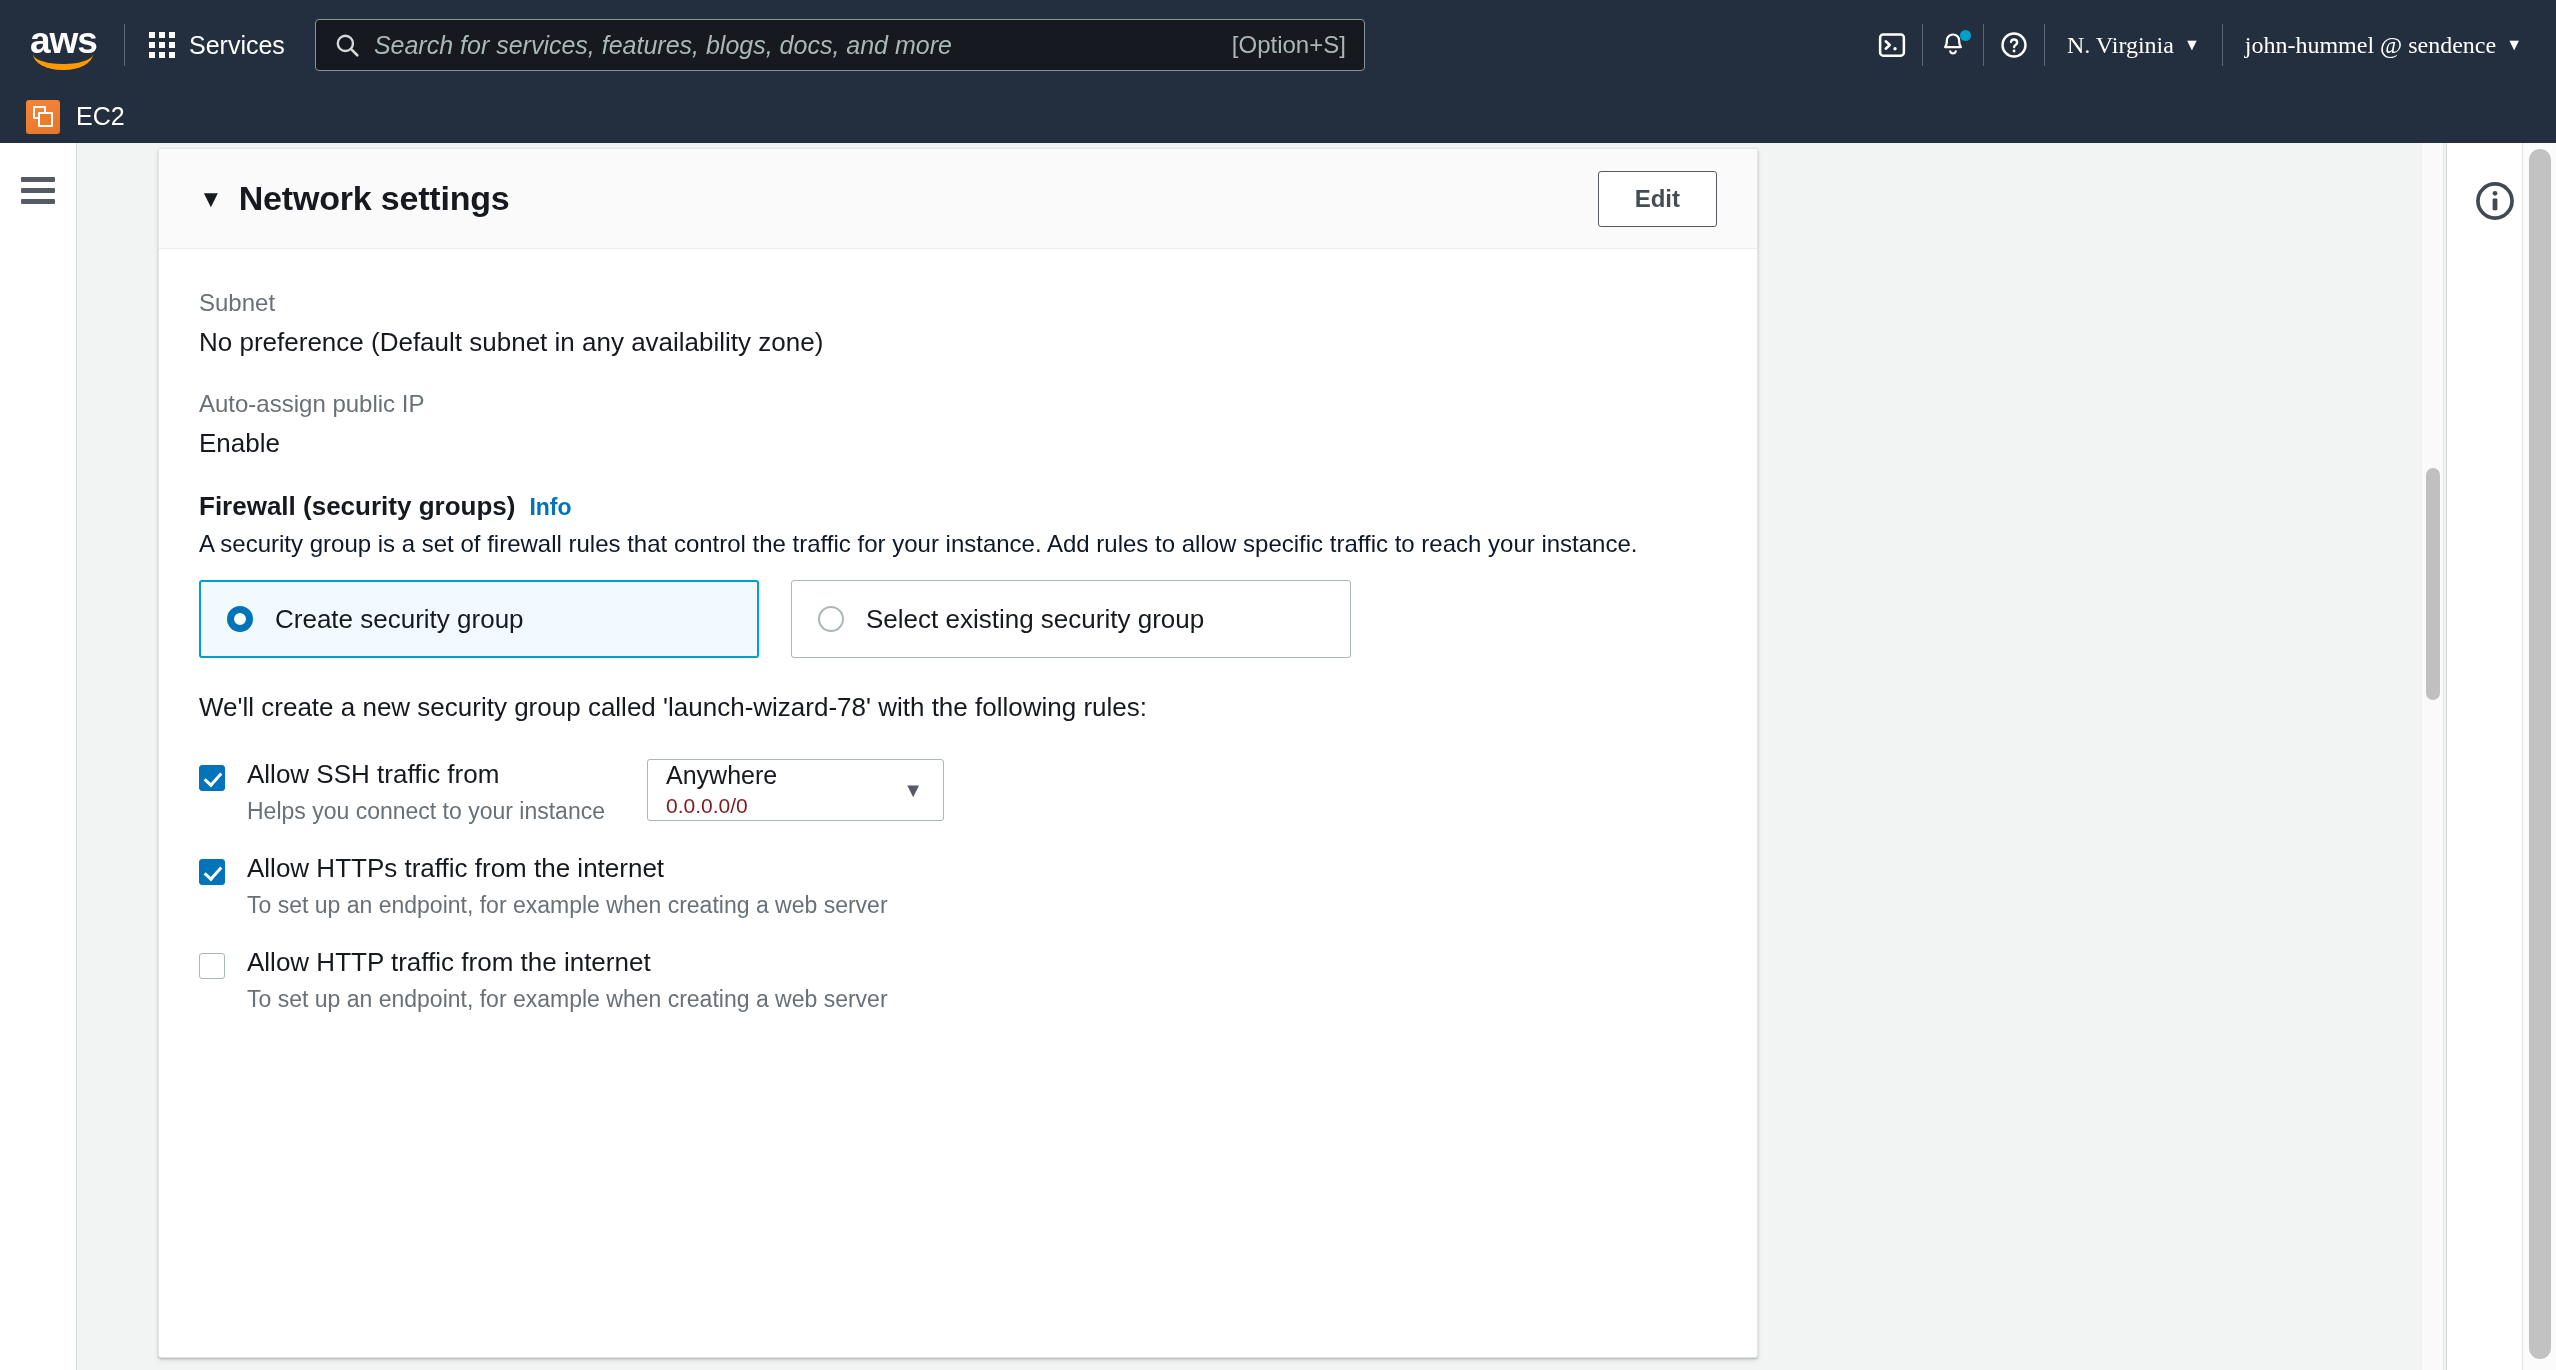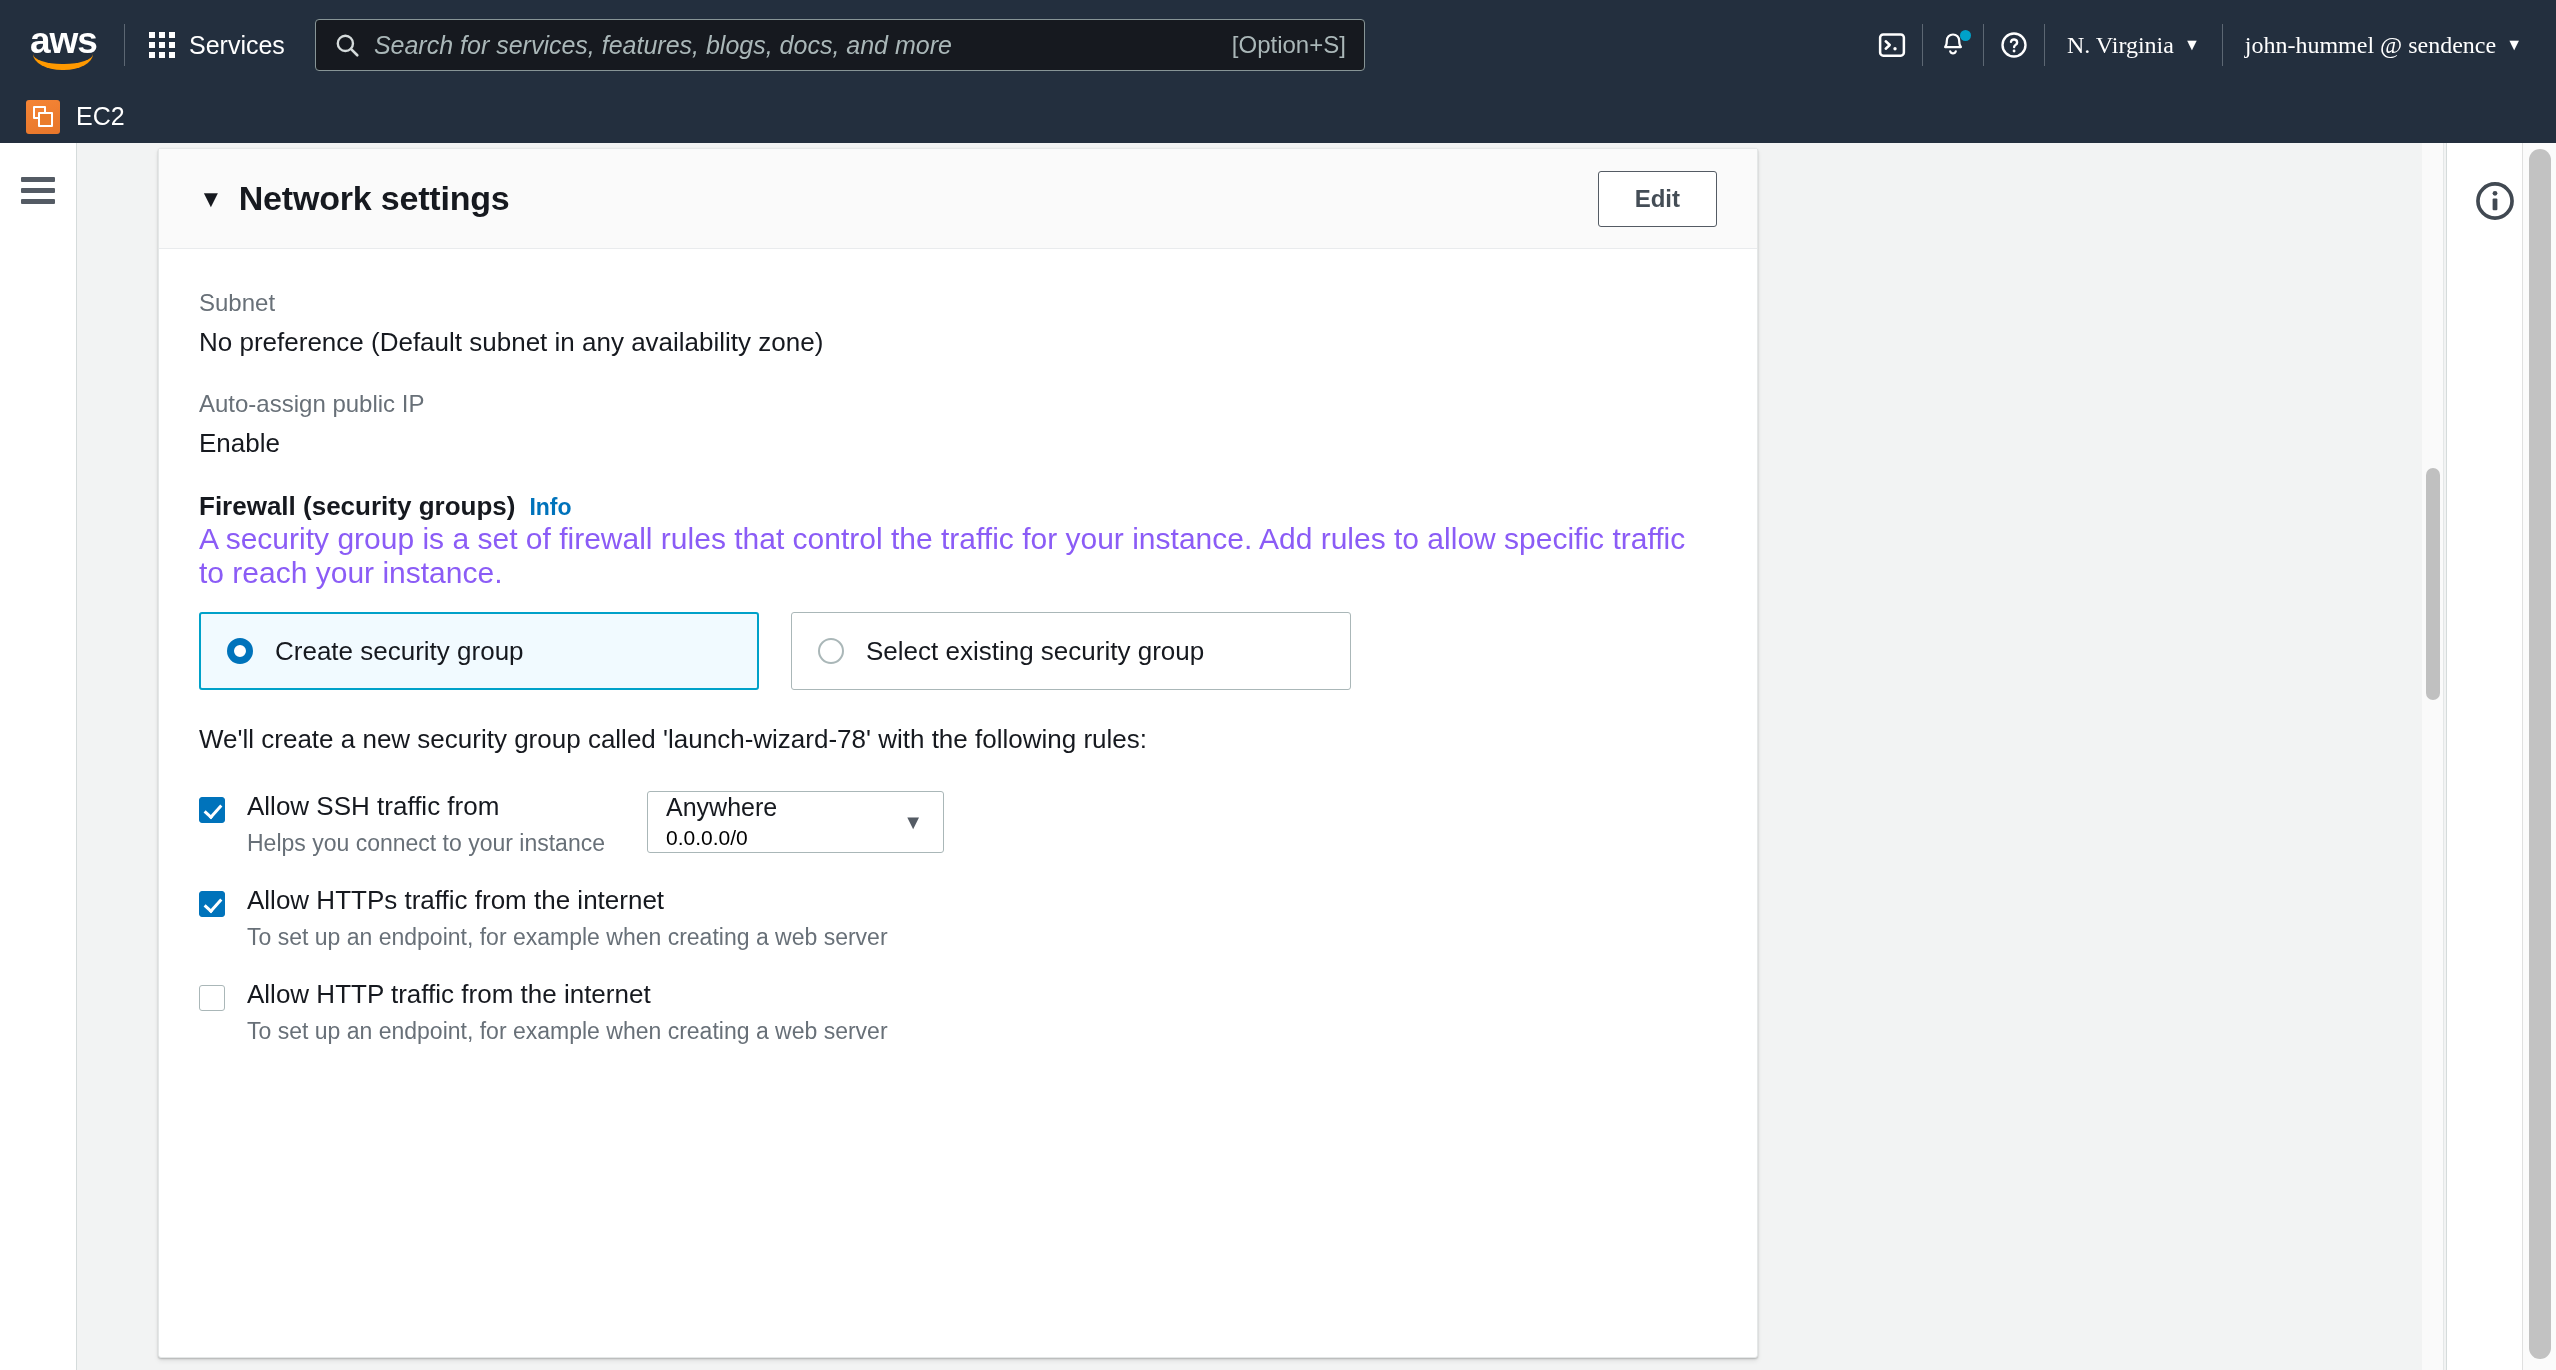--- a/index.html
+++ b/index.html
@@ -177,21 +177,21 @@
   }
 
   .fw-heading {
     font-size: 26px; font-weight: 700; color: #16191f;
     margin-top: 30px; display: flex; align-items: baseline; gap: 14px;
   }
   .info-link {
     font-size: 23px; font-weight: 700; color: #0073bb; cursor: pointer;
   }
   .fw-desc {
-    font-size: 30px; color: #8b5cf6; margin-bottom: 22px;
+    font-size: 24px; color: #0f172a; margin-top: 8px; margin-bottom: 22px;
   }
 
   .tile-row { display: flex; gap: 32px; margin-bottom: 34px; }
   .tile {
     width: 560px; height: 78px; border-radius: 3px;
     display: flex; align-items: center; padding-left: 26px;
     cursor: pointer; background: #fff; border: 1px solid #aab7b8;
   }
   .tile.selected { background: #f1faff; border: 2px solid #00a1c9; }
   .radio {
@@ -222,21 +222,21 @@
   .rule-sub { font-size: 23px; color: #687078; margin-top: 8px; }
 
   .select-box {
     width: 297px; height: 62px; margin-left: 10px;
     border: 1px solid #aab7b8; border-radius: 3px; background: #fff;
     display: flex; align-items: center; padding: 0 18px; cursor: pointer;
     position: relative; flex: none;
   }
   .select-texts { display: flex; flex-direction: column; }
   .select-main { font-size: 25px; color: #16191f; line-height: 1.15; }
-  .select-sub { font-size: 21px; color: #000000; line-height: 1.3; margin-top: 2px; }
+  .select-sub { font-size: 21px; color: #7f1d1d; line-height: 1.3; margin-top: 2px; }
   .select-caret {
     position: absolute; right: 20px; top: 50%; transform: translateY(-50%);
     font-size: 20px; color: #545b64; line-height: 1;
   }
 </style>
 </head>
 <body>
 
 <div id="top-nav">
   <div class="aws-logo">

